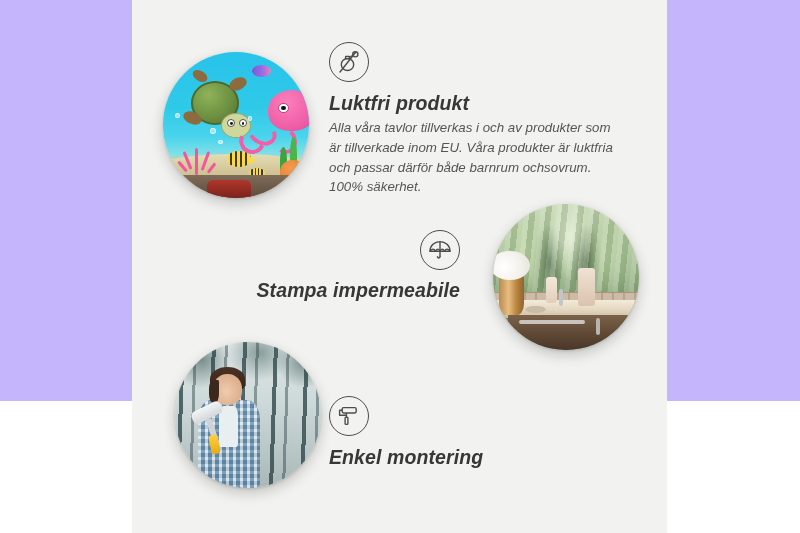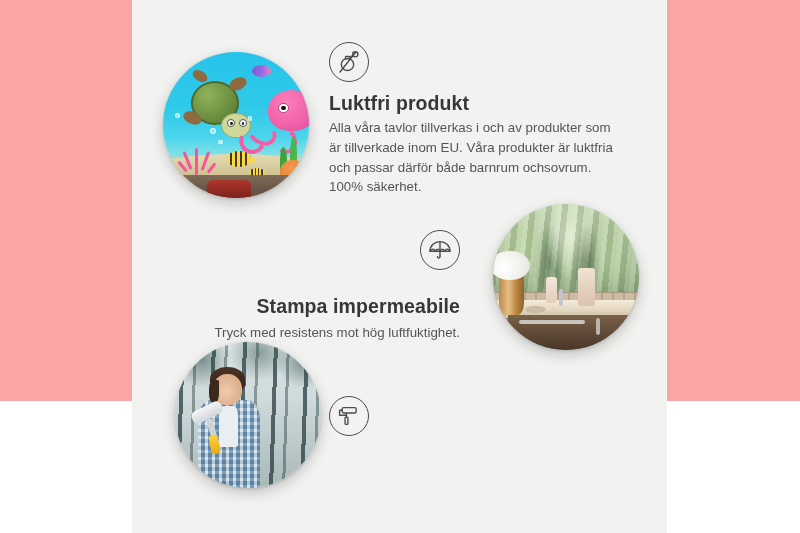--- a/index.html
+++ b/index.html
@@ -9,21 +9,22 @@
     height: 533px;
     background: #ffffff;
     font-family: "Liberation Sans", sans-serif;
     overflow: hidden;
   }
 
   .canvas {
     position: relative;
     width: 800px;
     height: 401px;
-    background: #fca5a5;
+    background: #c4b5fd;
+    font-style: italic;
   }
 
   .panel {
     position: absolute;
     left: 132px;
     top: 0;
     width: 535px;
     height: 533px;
     background: #f2f2f1;
   }
@@ -319,21 +320,21 @@
   }
 
   
   .feature-1 { left: 329px; top: 42px; width: 300px; text-align: left; }
   .feature-1 .f-title { margin-top: 9px; }
   .feature-1 .f-desc  { margin-top: 3px; width: 292px; }
 
   
   .feature-2 { left: 170px; top: 230px; width: 290px; text-align: right; }
   .feature-2 .f-icon { margin-left: auto; }
-  .feature-2 .f-title { margin-top: 24px; }
+  .feature-2 .f-title { margin-top: 8px; }
   .feature-2 .f-desc  { margin-top: 5px; }
 
   
   .feature-3 { left: 329px; top: 396px; width: 290px; text-align: left; }
   .feature-3 .f-title { margin-top: 9px; }
   .feature-3 .f-desc  { margin-top: 5px; }
 </style>
 </head>
 <body>
 
@@ -429,27 +430,27 @@
         <path d="M3 14.2 C3 8.6 7.5 4.6 13 4.6 C18.5 4.6 23 8.6 23 14.2 Z"></path>
         <path d="M3 14.2 C5 11.4 7 11.4 8.4 14.2"></path>
         <path d="M8.4 14.2 C10 11.4 12 11.4 13 14.2"></path>
         <path d="M13 14.2 C14 11.4 16 11.4 17.6 14.2"></path>
         <path d="M17.6 14.2 C19 11.4 21 11.4 23 14.2"></path>
         <path d="M13 4.6 L13 19.2"></path>
         <path d="M13 19.2 C13 21.4 10.8 21.6 10.5 19.8"></path>
       </svg>
     </div>
     <div class="f-title">Stampa impermeabile</div>
-    <div class="f-desc">Tryck med resistens mot hög luftfuktighet.</div>
   </div>
 
   <div class="feature feature-3">
     <div class="f-icon">
       <svg width="26" height="26" viewBox="0 0 26 26" fill="none" stroke="#4d4d4d" stroke-width="1.4" stroke-linecap="round" stroke-linejoin="round">
         <rect x="6.2" y="4.6" width="14" height="5.4" rx="1.4"></rect>
         <path d="M6.2 7.3 L3.6 7.3 L3.6 12.2 L10.4 12.2"></path>
         <path d="M10.4 10.4 L10.4 14.2"></path>
         <rect x="9.1" y="14.2" width="2.8" height="7.2" rx="0.8"></rect>
       </svg>
     </div>
+    <div class="f-title">Enkel montering</div>
   </div>
 
 </div>
 
 </body></html>

